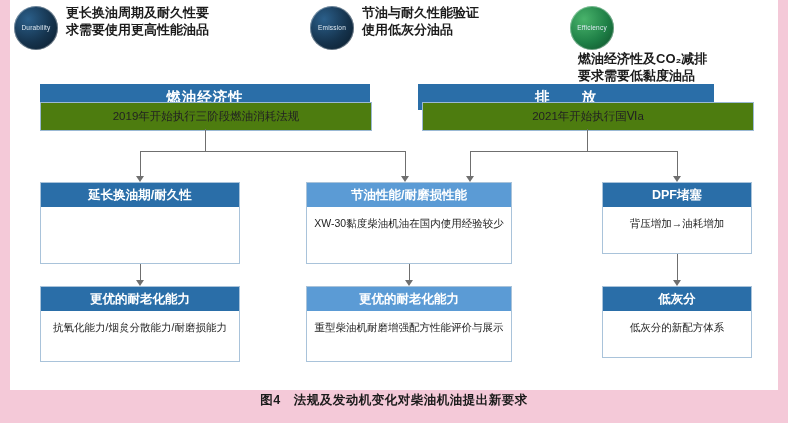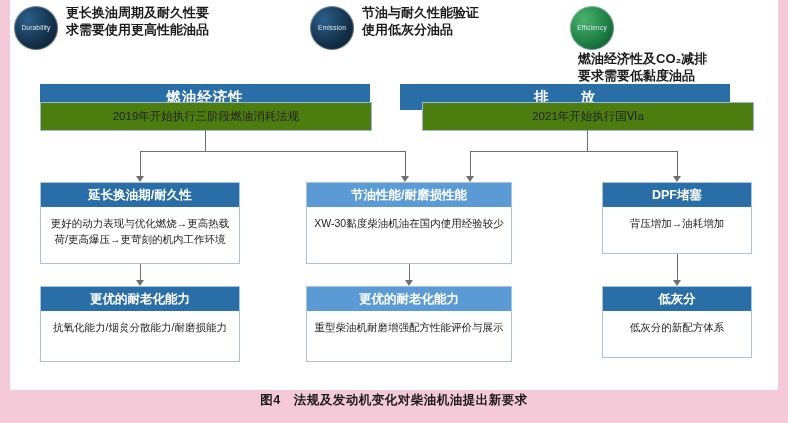--- a/index.html
+++ b/index.html
@@ -49,21 +49,21 @@
   #badge-efficiency{left:560px;top:4px;flex-direction:column;}
   #badge-efficiency .btext{max-width:180px;}
 
   
   .hdr{
     position:absolute;height:26px;line-height:26px;text-align:center;
     color:#ffffff;font-size:14.5px;font-weight:700;letter-spacing:1px;margin-top:16px;
   }
   .hdr.blue{background:#2a6ea8;}
   #hdr-fuel{left:30px;top:68px;width:330px;}
-  #hdr-emis{left:390px;top:68px;width:330px;}
+  #hdr-emis{left:408px;top:68px;width:296px;}
 
   .subbox{
     position:absolute;height:27px;line-height:27px;text-align:center;
     background:#4d7c0f;border:1px solid #9bb9d4;color:#222;font-size:11.5px;
   }
   #sub-fuel{left:30px;top:102px;width:330px;}
   #sub-emis{left:412px;top:102px;width:330px;}
 
   
   .box{
@@ -166,21 +166,20 @@
     <div class="arr" style="left:126px;top:280px;"></div>
 
     <div class="ln vl" style="left:399px;top:264px;height:16px;"></div>
     <div class="arr" style="left:395px;top:280px;"></div>
 
     <div class="ln vl" style="left:667px;top:254px;height:26px;"></div>
     <div class="arr" style="left:663px;top:280px;"></div>
 
     <div class="box" id="box-a1">
       <div class="title">延长换油期/耐久性</div>
-      <div class="body">更好的动力表现与优化燃烧→更高热载荷/更高爆压→更苛刻的机内工作环境</div>
     </div>
 
     <div class="box" id="box-a2">
       <div class="title">更优的耐老化能力</div>
       <div class="body">抗氧化能力/烟炱分散能力/耐磨损能力</div>
     </div>
 
     <div class="box light" id="box-b1">
       <div class="title">节油性能/耐磨损性能</div>
       <div class="body">XW-30黏度柴油机油在国内使用经验较少</div>

